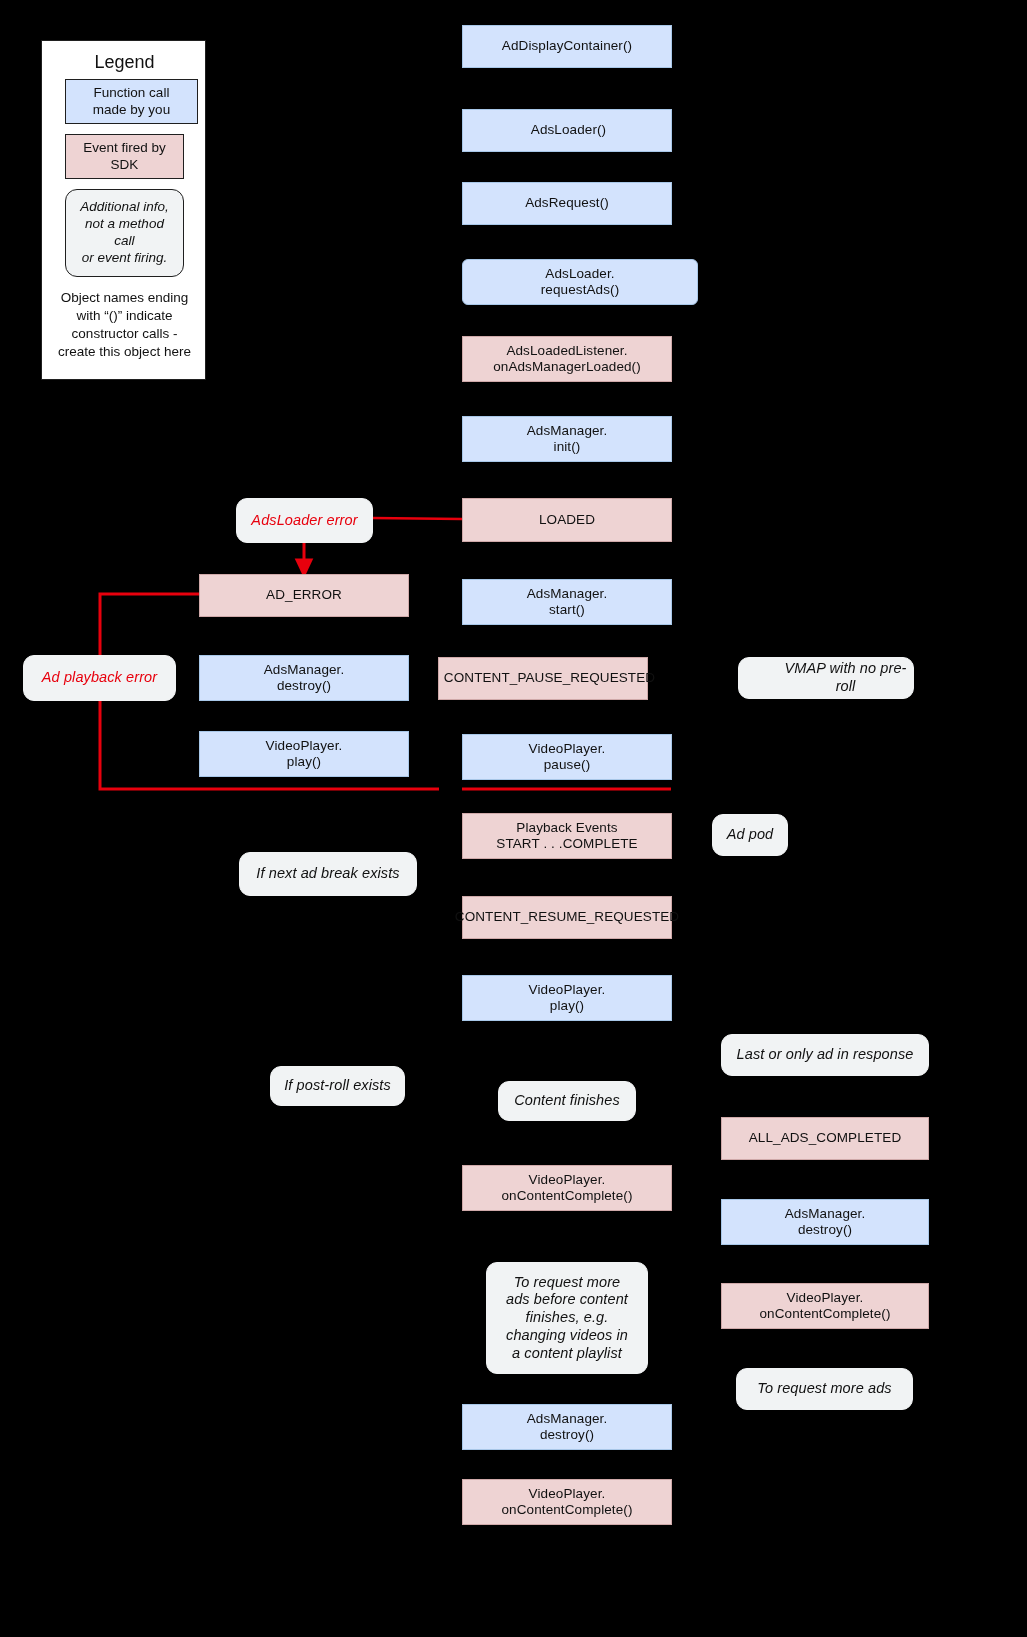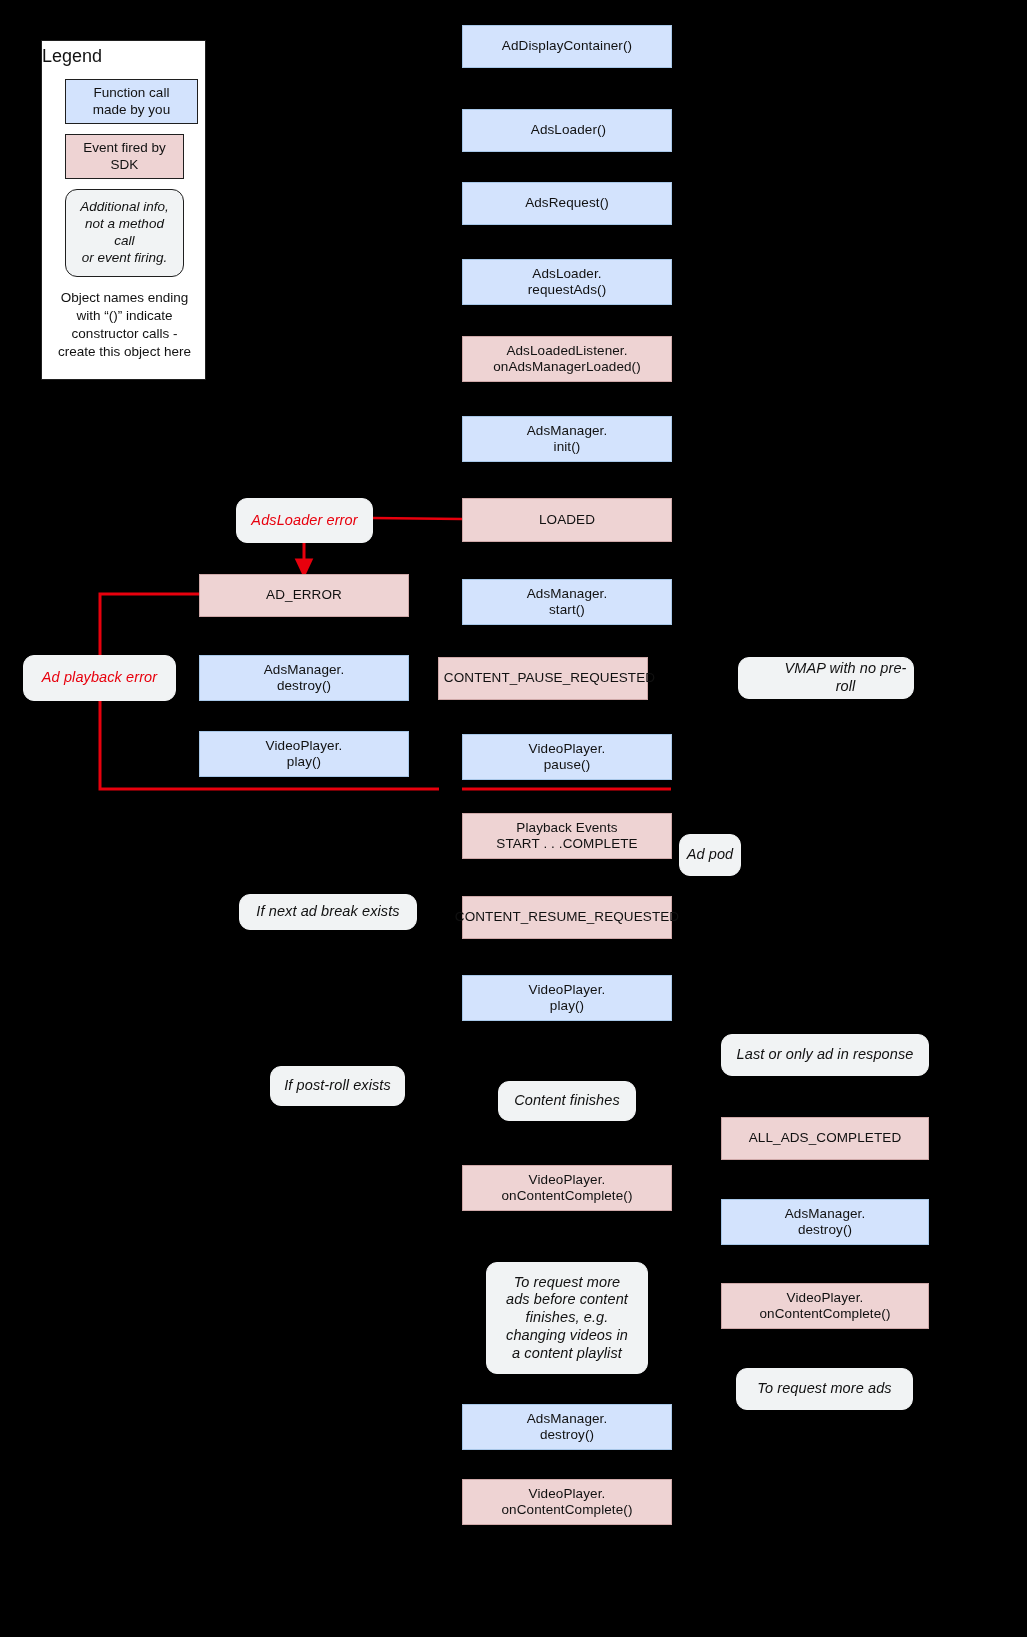--- a/index.html
+++ b/index.html
@@ -34,21 +34,21 @@
     font-size:14.5px;
   }
   .note.err{color:#e8000d;font-style:italic;}
 
   
   #legend{
     position:absolute;left:41px;top:40px;width:165px;height:340px;
     background:#ffffff;border:1.5px solid #202020;box-sizing:border-box;
   }
   #legend-title{
-    position:absolute;left:0;top:5px;width:165px;text-align:left;
+    position:absolute;left:0;top:11px;width:165px;text-align:center;
     font-size:18px;color:#111;
   }
   .lg-box{
     position:absolute;box-sizing:border-box;
     display:flex;align-items:center;justify-content:center;text-align:center;
     font-size:13.5px;line-height:1.25;color:#111;white-space:pre-line;
   }
   #lg-func{left:23px;top:38px;width:133px;height:45px;background:#d3e3fd;border:1.4px solid #1f1f1f;}
   #lg-event{left:23px;top:93px;width:119px;height:45px;background:#eed3d3;border:1.4px solid #1f1f1f;}
   #lg-info{left:23px;top:148px;width:119px;height:88px;background:#f1f3f4;border:1.6px solid #1f1f1f;border-radius:12px;font-style:italic;}
@@ -96,21 +96,21 @@
 
     <path d="M462,789 L671,789" stroke="#e8000d" stroke-width="3" fill="none"></path>
   </svg>
 
   <div class="node blue" style="left:462px;top:25px;width:210px;height:43px;">AdDisplayContainer()</div>
 
   <div class="node blue" style="left:462px;top:109px;width:210px;height:43px;padding-left:9px;">AdsLoader()</div>
 
   <div class="node blue" style="left:462px;top:182px;width:210px;height:43px;">AdsRequest()</div>
 
-  <div class="node blue" style="left:462px;top:259px;width:210px;height:46px;">AdsLoader.
+  <div class="node blue" style="left:462px;top:259px;width:236px;height:46px;border-radius:6px;">AdsLoader.
 requestAds()</div>
 
   <div class="node pink" style="left:462px;top:336px;width:210px;height:46px;">AdsLoadedListener.
 onAdsManagerLoaded()</div>
 
   <div class="node blue" style="left:462px;top:416px;width:210px;height:46px;">AdsManager.
 init()</div>
 
   <div class="node pink" style="left:462px;top:498px;width:210px;height:44px;">LOADED</div>
 
@@ -152,27 +152,27 @@
   <div class="node pink" style="left:199px;top:574px;width:210px;height:43px;text-align:right;">AD_ERROR</div>
 
   <div class="node note err" style="left:23px;top:655px;width:153px;height:46px;">Ad playback error</div>
 
   <div class="node blue" style="left:199px;top:655px;width:210px;height:46px;">AdsManager.
 destroy()</div>
 
   <div class="node blue" style="left:199px;top:731px;width:210px;height:46px;">VideoPlayer.
 play()</div>
 
-  <div class="node note" style="left:239px;top:894px;width:178px;height:36px;">If next ad break exists</div>
+  <div class="node note" style="left:239px;top:852px;width:178px;height:44px;">If next ad break exists</div>
 
   <div class="node note" style="left:270px;top:1066px;width:135px;height:40px;">If post-roll exists</div>
 
   <div class="node note" style="left:738px;top:657px;width:176px;height:42px;padding-left:45px;">VMAP with no pre-roll</div>
 
-  <div class="node note" style="left:679px;top:814px;width:62px;height:42px;margin-top:20px;">Ad pod</div>
+  <div class="node note" style="left:712px;top:814px;width:76px;height:42px;">Ad pod</div>
 
   <div class="node note" style="left:721px;top:1034px;width:208px;height:42px;">Last or only ad in response</div>
 
   <div class="node pink" style="left:721px;top:1117px;width:208px;height:43px;">ALL_ADS_COMPLETED</div>
 
   <div class="node blue" style="left:721px;top:1199px;width:208px;height:46px;">AdsManager.
 destroy()</div>
 
   <div class="node pink" style="left:721px;top:1283px;width:208px;height:46px;">VideoPlayer.
 onContentComplete()</div>

